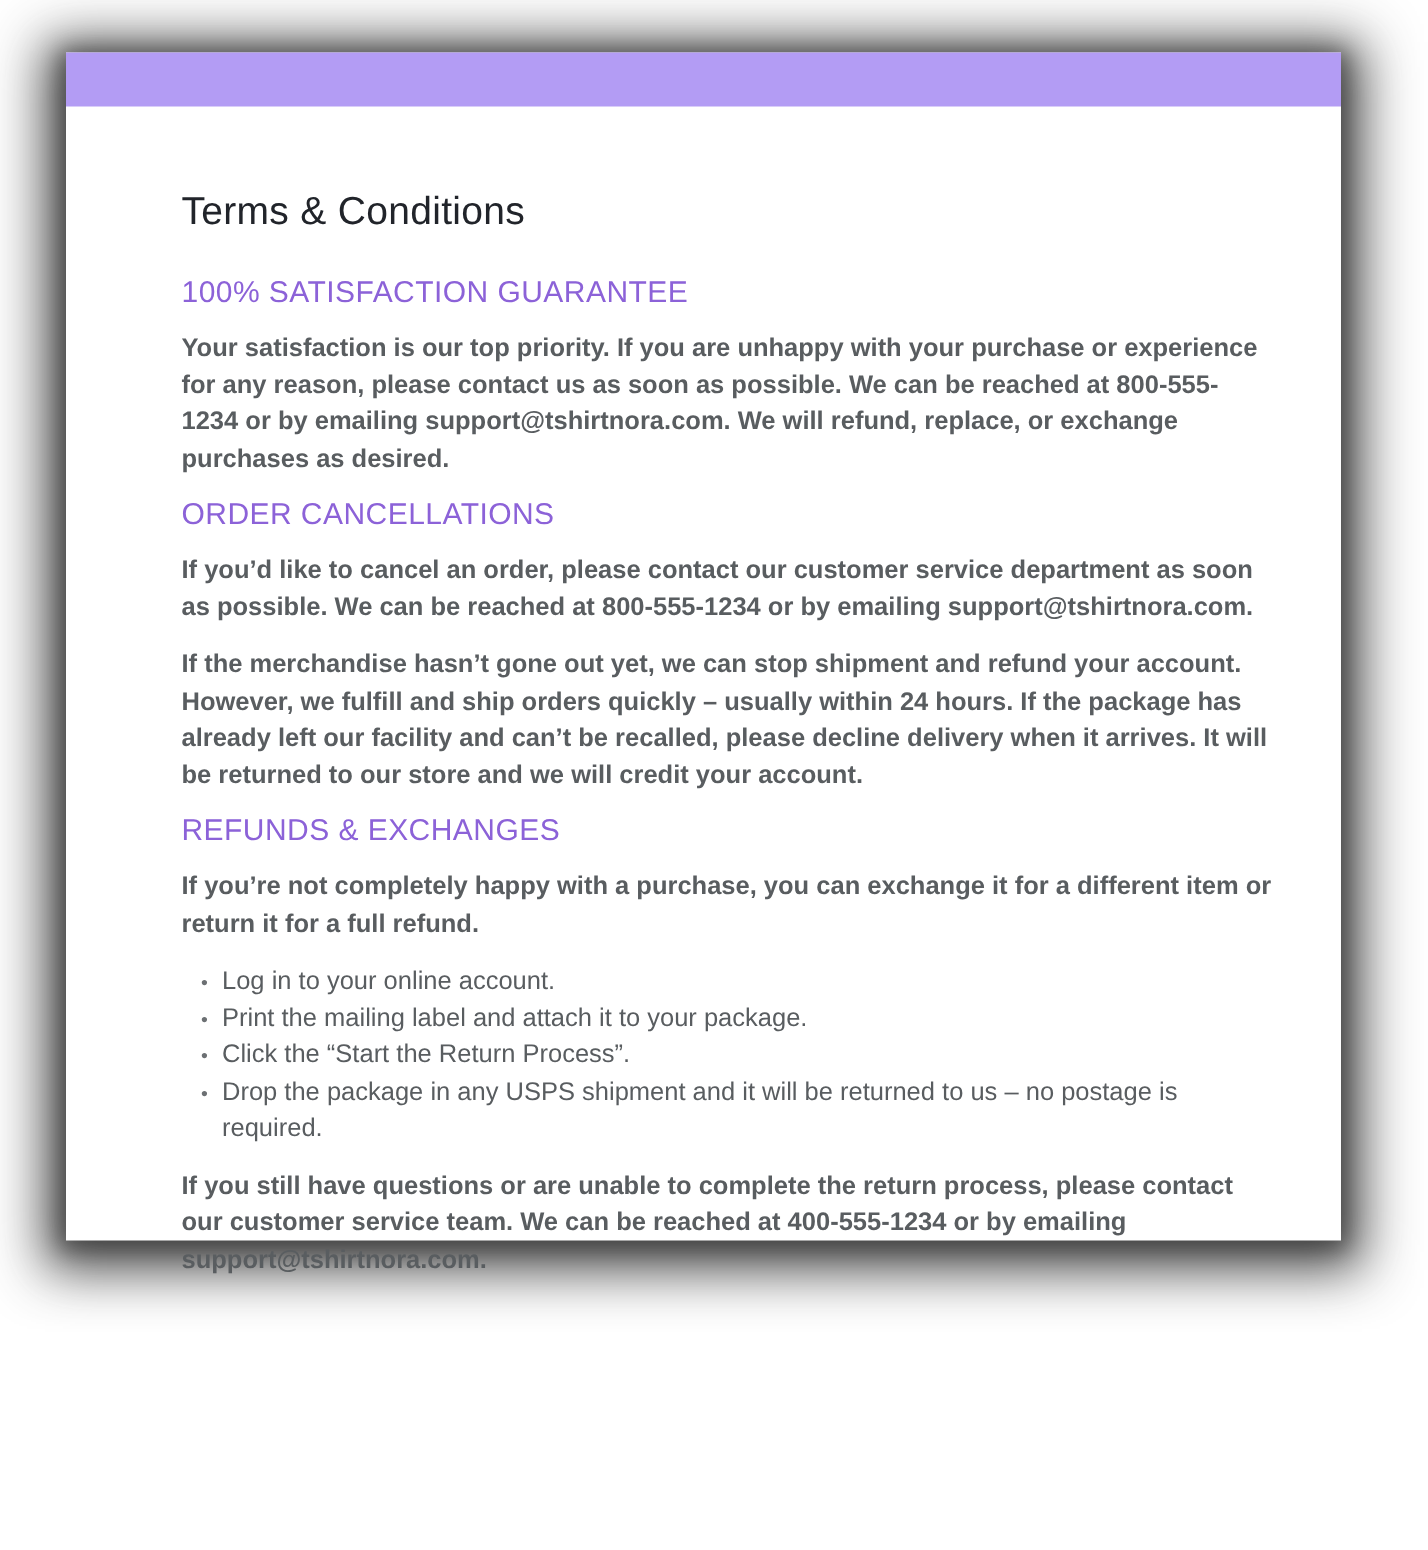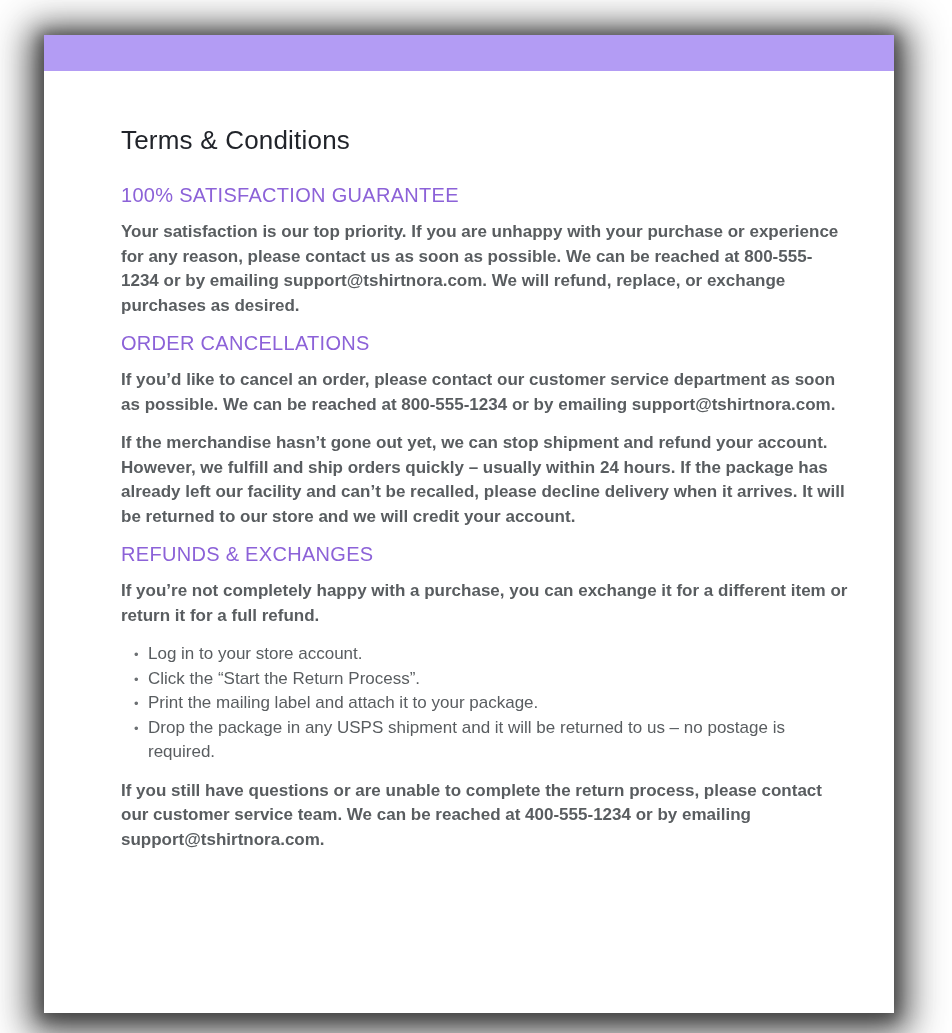--- a/index.html
+++ b/index.html
@@ -10,21 +10,21 @@
     background: #ffffff;
     font-family: "Liberation Sans", sans-serif;
     overflow: hidden;
   }
 
   .card {
     position: absolute;
     left: 44px;
     top: 35px;
     width: 850px;
-    height: 978px;
+    height: 792px;
     background: #ffffff;
     box-shadow:
       0 6px 34px 14px rgba(52, 52, 52, 0.88),
       0 2px 14px 4px rgba(40, 40, 40, 0.55);
   }
 
   .header-bar {
     width: 100%;
     height: 36px;
     background: #b39cf4;
@@ -105,27 +105,27 @@
       <p class="body-paragraph">If you’d like to cancel an order, please contact our customer service department as soon as possible. We can be reached at 800-555-1234 or by emailing support@tshirtnora.com.</p>
       <p class="body-paragraph">If the merchandise hasn’t gone out yet, we can stop shipment and refund your account. However, we fulfill and ship orders quickly – usually within 24 hours. If the package has already left our facility and can’t be recalled, please decline delivery when it arrives. It will be returned to our store and we will credit your account.</p>
     </section>
 
     <section>
       <h2 class="section-heading">REFUNDS &amp; EXCHANGES</h2>
       <p class="body-paragraph">If you’re not completely happy with a purchase, you can exchange it for a different item or return it for a full refund.</p>
 
       <ul class="bullet-list">
         <li>
-          <span class="list-item-text">Log in to your store account.</span>
+          <span class="list-item-text">Log in to your online account.</span>
+        </li>
+        <li>
+          <span class="list-item-text">Print the mailing label and attach it to your package.</span>
         </li>
         <li>
           <span class="list-item-text">Click the “Start the Return Process”.</span>
-        </li>
-        <li>
-          <span class="list-item-text">Print the mailing label and attach it to your package.</span>
         </li>
         <li>
           <span class="list-item-text">Drop the package in any USPS shipment and it will be returned to us – no postage is required.</span>
         </li>
       </ul>
 
       <p class="body-paragraph">If you still have questions or are unable to complete the return process, please contact our customer service team. We can be reached at 400-555-1234 or by emailing support@tshirtnora.com.</p>
     </section>
 
   </div>

